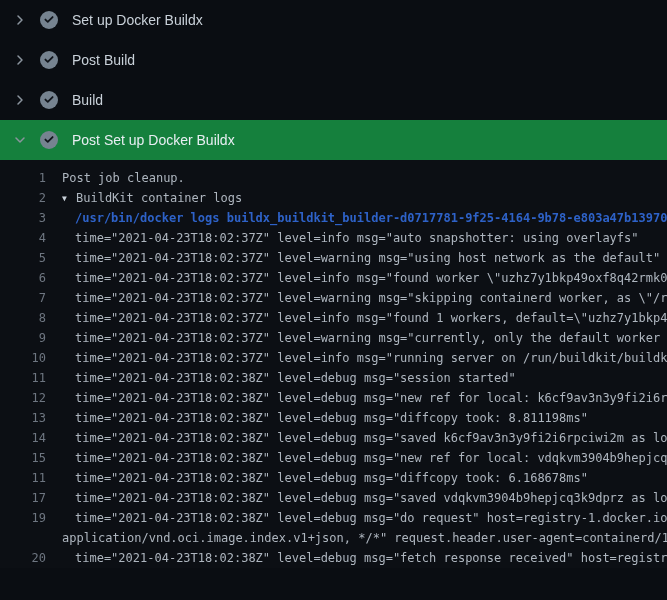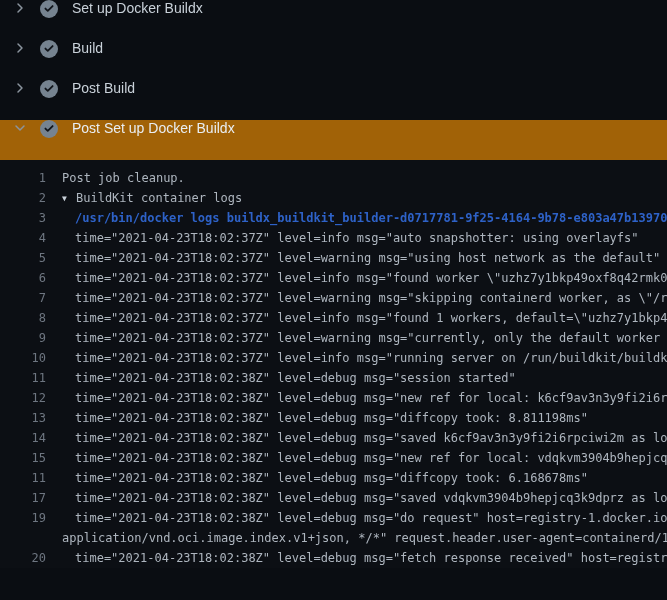--- a/index.html
+++ b/index.html
@@ -4,25 +4,25 @@
 <style>
   html, body { margin: 0; padding: 0; }
   body {
     width: 667px; height: 600px;
     background: #0a0d12;
     overflow: hidden;
     font-family: "Liberation Sans", sans-serif;
   }
   .steps { }
   .step-row {
-    display: flex; 
+    display: flex; align-items: center;
     height: 40px; padding: 0 12px;
     cursor: pointer;
   }
-  .step-row.expanded { background: #a16207; }
+  .step-row.expanded { background: #15803d; }
   .chev {
     width: 16px; height: 16px;
     display: flex; align-items: center; justify-content: center;
     margin-right: 12px; flex-shrink: 0;
   }
   .check {
     width: 18px; height: 18px;
     display: flex; align-items: center; justify-content: center;
     margin-right: 14px; flex-shrink: 0;
   }
@@ -72,36 +72,36 @@
       <svg width="16" height="16" viewBox="0 0 16 16">
           <path d="M6 4l4 4-4 4" stroke="#8b949e" stroke-width="1.5" fill="none" stroke-linecap="round" stroke-linejoin="round"></path>
         </svg>
     </span>
     <span class="check">
       <svg width="18" height="18" viewBox="0 0 16 16">
           <circle cx="8" cy="8" r="8" fill="#768390"></circle>
           <path d="M11.2 5.4 6.9 9.7 4.8 7.6" stroke="#10141a" stroke-width="1.6" fill="none" stroke-linecap="round" stroke-linejoin="round"></path>
         </svg>
     </span>
-    <span class="step-title">Build</span>
+    <span class="step-title">Post Build</span>
   </div>
 
   <div class="step-row">
     <span class="chev">
       <svg width="16" height="16" viewBox="0 0 16 16">
           <path d="M6 4l4 4-4 4" stroke="#8b949e" stroke-width="1.5" fill="none" stroke-linecap="round" stroke-linejoin="round"></path>
         </svg>
     </span>
     <span class="check">
       <svg width="18" height="18" viewBox="0 0 16 16">
           <circle cx="8" cy="8" r="8" fill="#768390"></circle>
           <path d="M11.2 5.4 6.9 9.7 4.8 7.6" stroke="#10141a" stroke-width="1.6" fill="none" stroke-linecap="round" stroke-linejoin="round"></path>
         </svg>
     </span>
-    <span class="step-title">Post Build</span>
+    <span class="step-title">Build</span>
   </div>
 
   <div class="step-row expanded">
     <span class="chev">
       <svg width="16" height="16" viewBox="0 0 16 16">
           <path d="M4 6l4 4 4-4" stroke="#8b949e" stroke-width="1.5" fill="none" stroke-linecap="round" stroke-linejoin="round"></path>
         </svg>
     </span>
     <span class="check">
       <svg width="18" height="18" viewBox="0 0 16 16">

